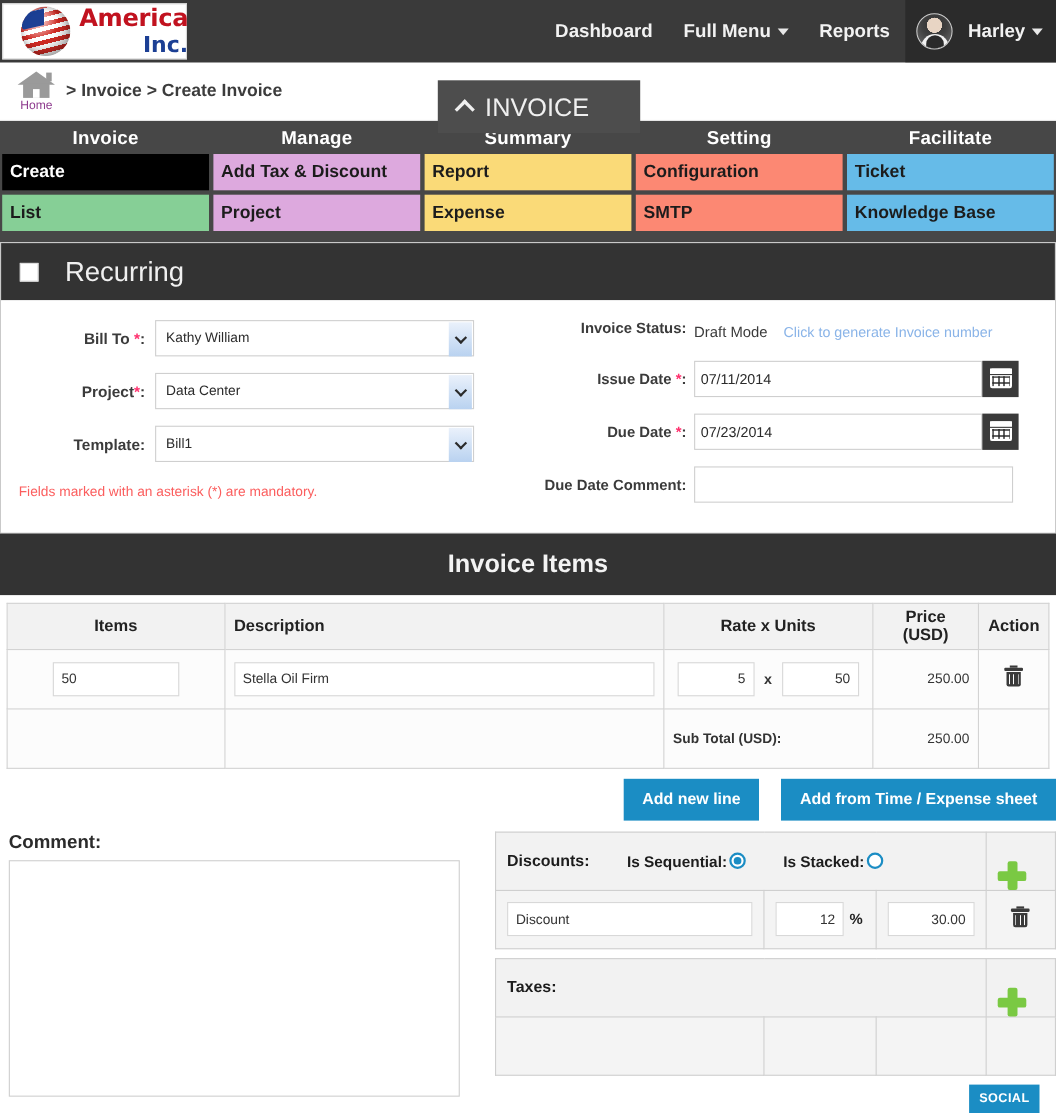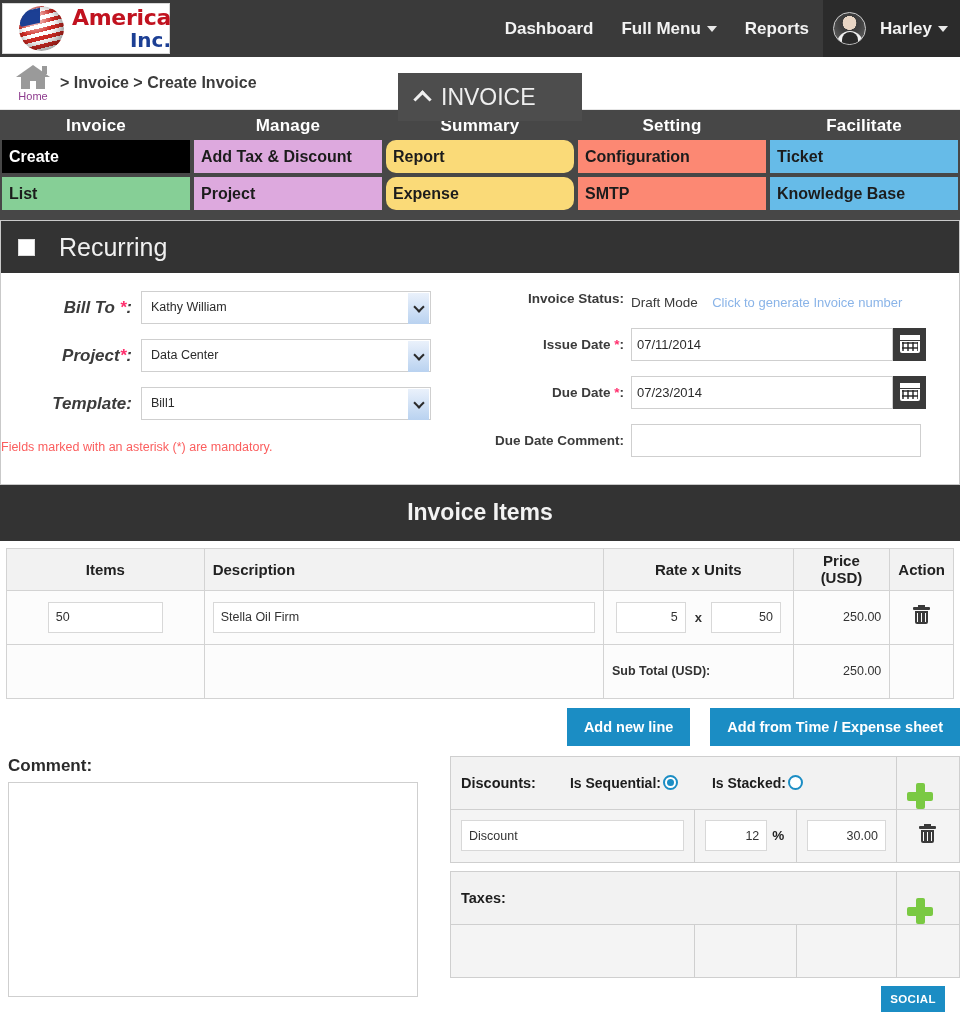--- a/index.html
+++ b/index.html
@@ -157,63 +157,63 @@
     display:flex; align-items:center;
     padding-left:7px;
     font-size:16px; font-weight:bold;
     color:#1c1c1c;
     cursor:pointer;
     white-space:nowrap; overflow:hidden;
   }
   .nav-cell.dark{ background:#000; color:#fff; }
   .nav-cell.green{ background:#86cf96; }
   .nav-cell.plum{ background:#dda9de; }
-  .nav-cell.yellow{ background:#fada78;border-radius:10px; }
+  .nav-cell.yellow{ background:#fada78; }
   .nav-cell.salmon{ background:#fc8873; }
   .nav-cell.blue{ background:#66bbe8; }
 
   
   .panel{ border:1px solid #c9c9c9; background:#fff; margin:0; }
   .recurring-bar{
     background:#333333; height:52px; display:flex; align-items:center;
     padding-left:17px; gap:24px;
   }
   .chk{
     width:17px;height:17px;background:#fff;border:1px solid #ddd;flex:none;cursor:pointer;
   }
   .recurring-label{ color:#f0f0f0; font-size:25px; }
 
   .form-body{ display:flex; padding: 18px 0 12px 0; background:#fff; }
   .form-left{ width:460px; }
   .form-right{ flex:1; }
   .frow{ display:flex; align-items:center; margin-bottom:15px; }
   .flabel{
     width:140px; text-align:right; padding-right:9px;
-    font-size:17px; font-weight:bold; color:#3b3b3b;font-style:italic;
+    font-size:14px; font-weight:bold; color:#3b3b3b;
   }
   .req{ color:#ff2f6d; font-weight:bold; }
   .select-box{
     position:relative; width:290px; height:33px;
     border:1px solid #cfcfcf; background:#fff; cursor:pointer;
   }
   .select-val{
     padding:8px 0 0 9px; font-size:12.5px; color:#2b2b2b;
   }
   .select-arrow{
     position:absolute; right:1px; top:1px; width:21px; height:31px;
     background:linear-gradient(#eaf1fb,#b9d2f0);
     display:flex;align-items:center;justify-content:center;
   }
   .select-arrow i{
     display:block; width:8px;height:8px;
     border-right:2px solid #2a2a2a; border-bottom:2px solid #2a2a2a;
     transform:rotate(45deg); margin-top:-4px;
   }
   .mandatory-note{
-    color:#fb5e5e; font-size:12.5px; padding-left:0; margin-top:20px;
+    color:#fb5e5e; font-size:12.5px; padding-left:16px; margin-top:20px;
   }
 
   .rlabel{
     width:170px; text-align:right; padding-right:7px;
     font-size:13.5px; font-weight:bold; color:#3b3b3b;
   }
   .status-val{ font-size:13.5px; color:#3b3b3b; }
   .gen-link{ font-size:13px; color:#8ab4e8; cursor:pointer; margin-left:10px; }
   .status-wrap{ max-width:300px; line-height:1.35; }
   .date-field{

